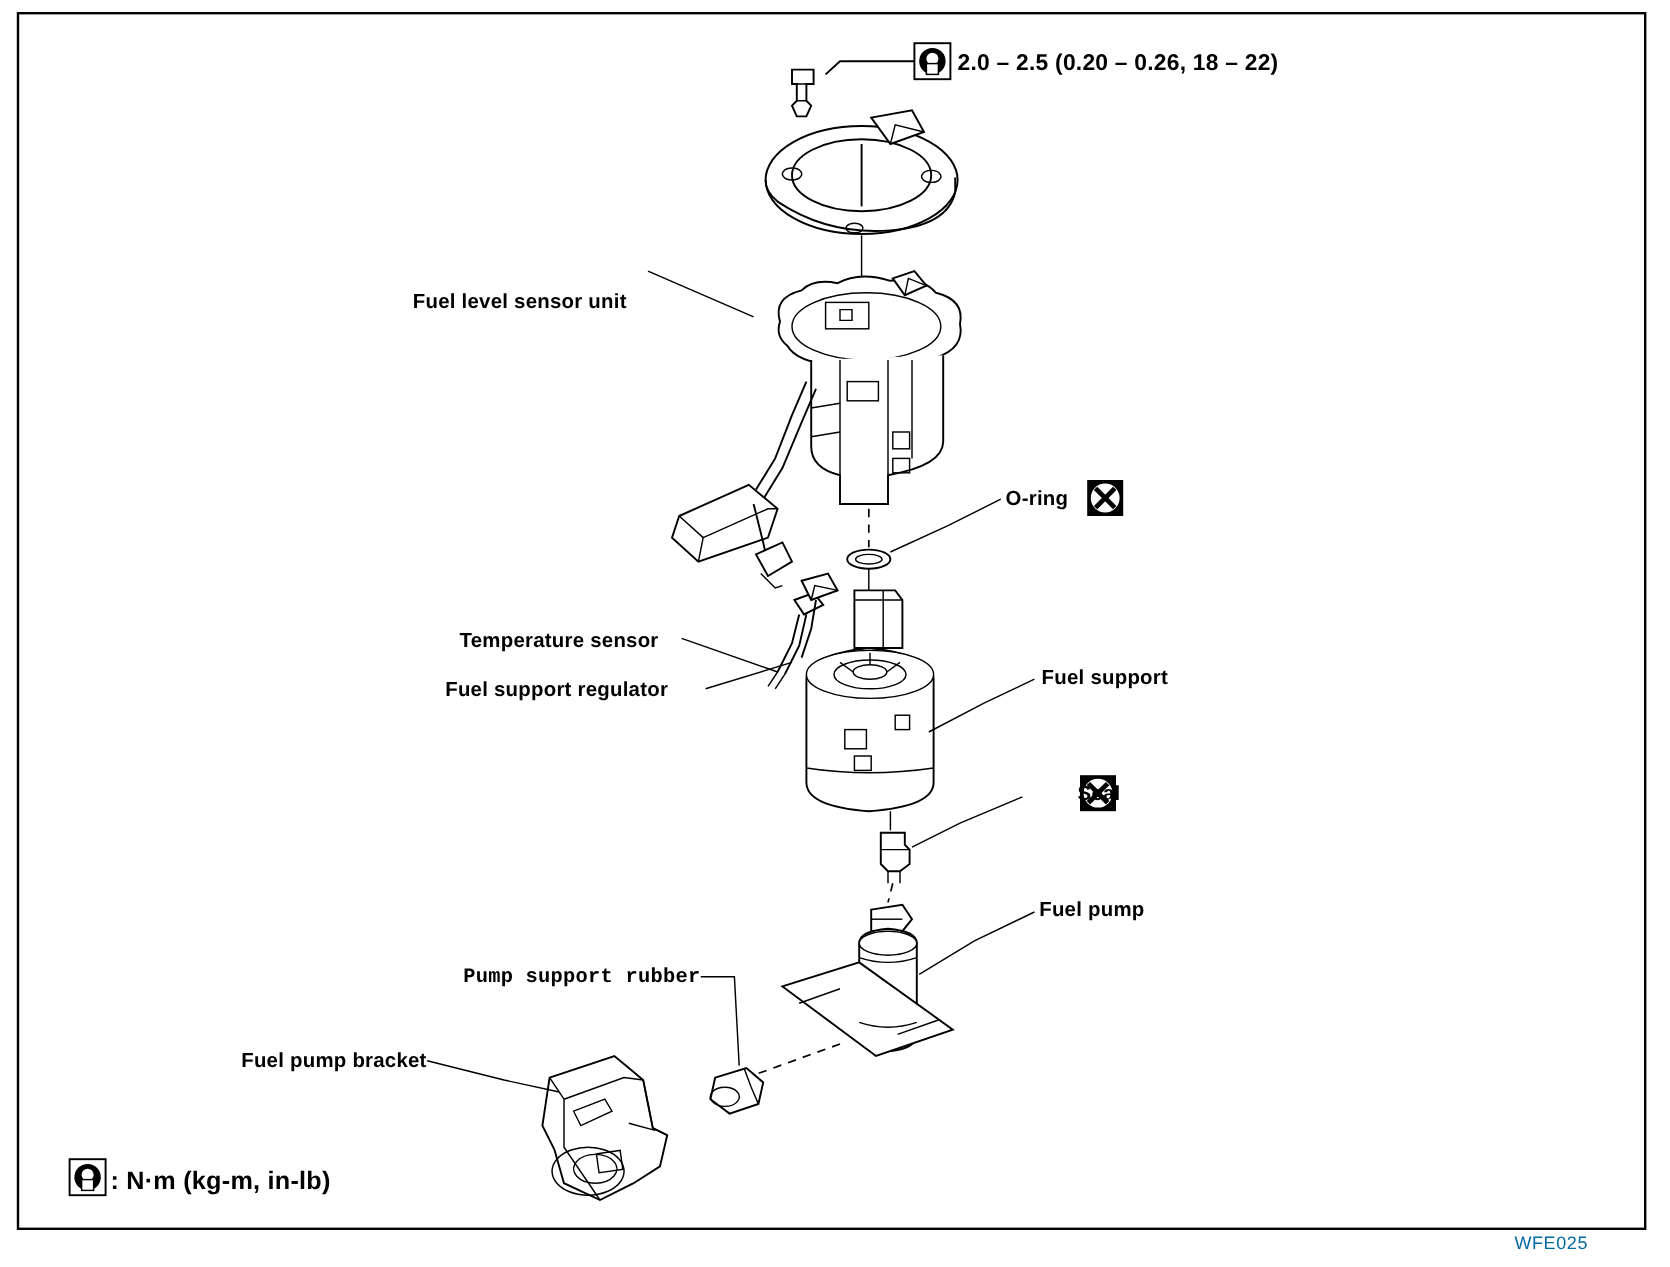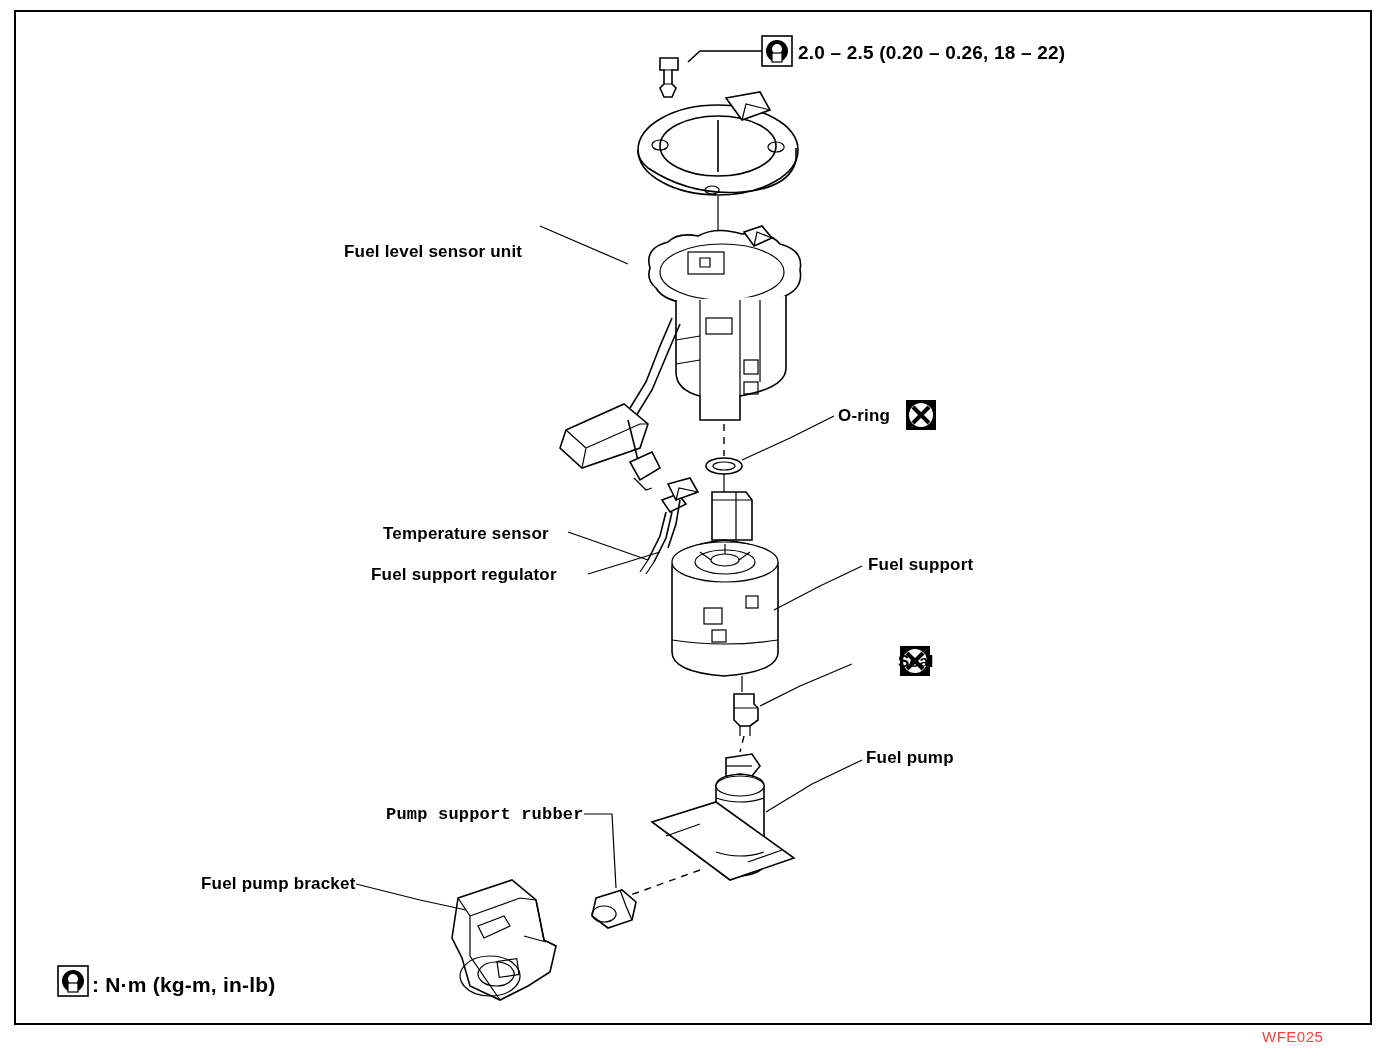--- a/index.html
+++ b/index.html
@@ -50,21 +50,21 @@
   #lbl-support { left: 386px; top: 805px; font-family: Liberation Mono, monospace; }
   #lbl-bracket { left: 176px; top: 874px; margin-left: 25px; }
   #legend-text { left: 92px; top: 973px; font-size: 21px; }
   #code {
     position: absolute;
     left: 1262px;
     top: 1028px;
     font-size: 15px;
     font-weight: normal;
     font-family: "Liberation Sans", sans-serif;
-    color: #ef4444;
+    color: #0369a1;
     letter-spacing: 0.5px;
   }
   svg.art {
     position: absolute;
     left: 0;
     top: 0;
     width: 1392px;
     height: 1056px;
   }
   .ln { stroke: #000; stroke-width: 1.6; fill: none; }

